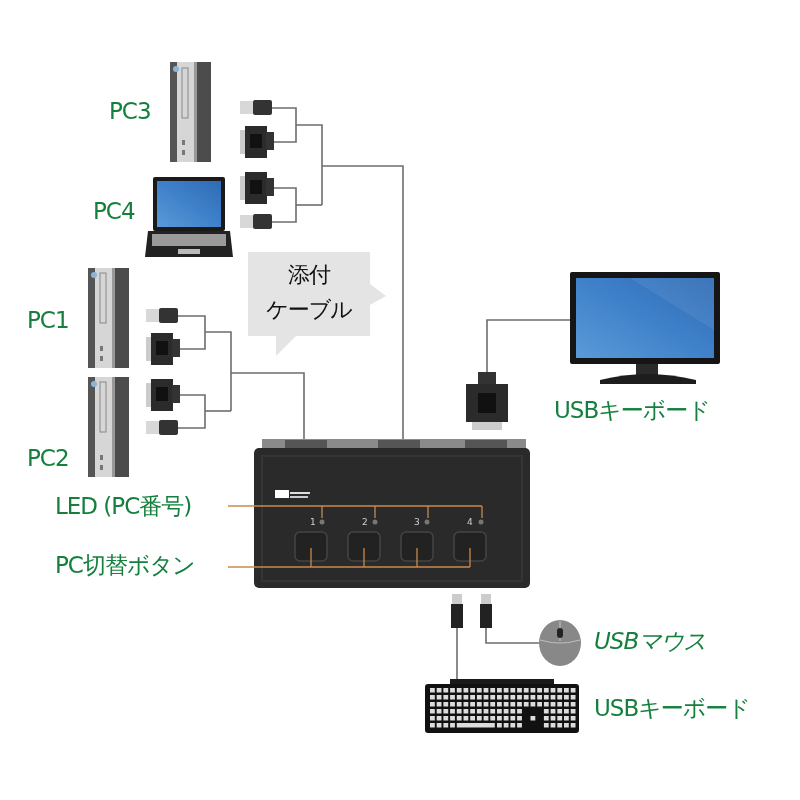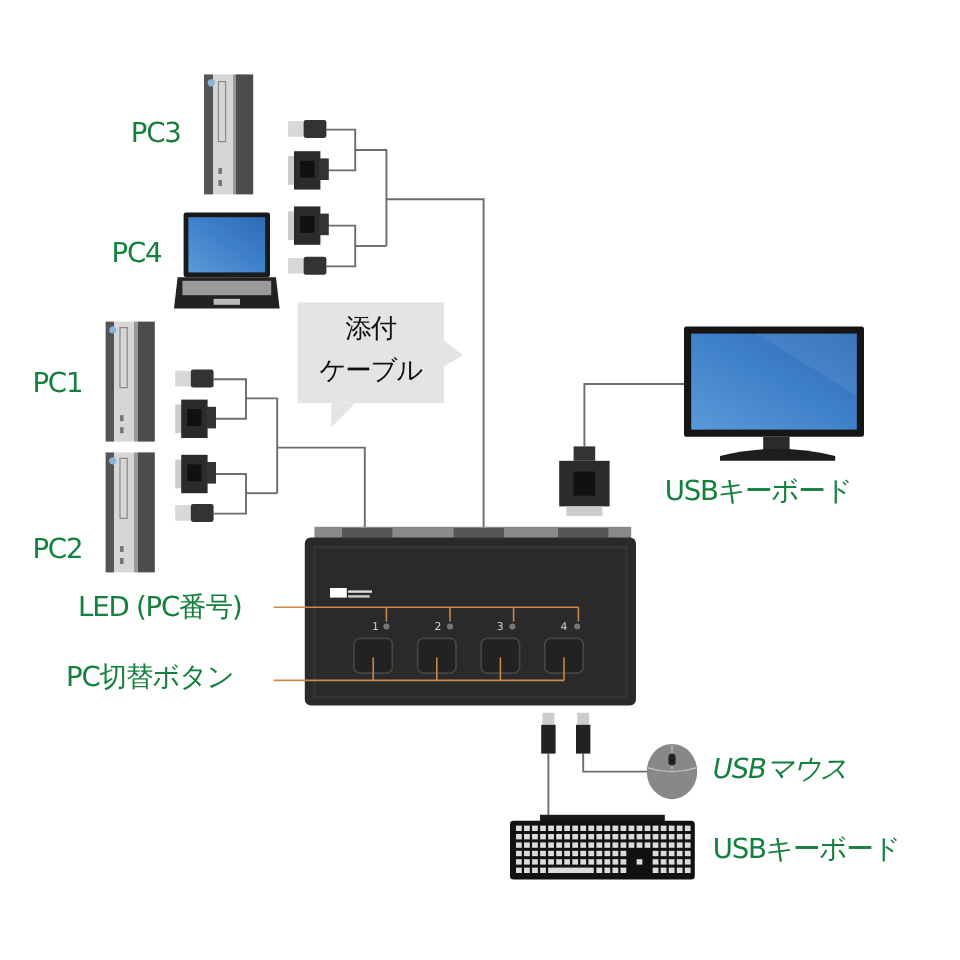--- a/index.html
+++ b/index.html
@@ -315,18 +315,18 @@
 <div class="label" style="left:109px;top:100px;">PC3</div>
 <div class="label" style="left:93px;top:200px;">PC4</div>
 <div class="label" style="left:27px;top:309px;">PC1</div>
 <div class="label" style="left:27px;top:417px;margin-top:30px;">PC2</div>
 
 <div class="bubble">
   <div class="bubble-text" style="top:47px;">ケーブル</div>
   <div class="bubble-text" style="top:12px;">添付</div>
 </div>
 
-<div class="label" style="left:65px;top:495px;">LED (PC番号)</div>
+<div class="label" style="left:55px;top:495px;">LED (PC番号)</div>
 <div class="label" style="left:55px;top:554px;text-align:right;">PC切替ボタン</div>
 
 <div class="label" style="left:554px;top:399px;">USBキーボード</div>
 <div class="label" style="left:594px;top:630px;font-style:italic;">USBマウス</div>
 <div class="label" style="left:594px;top:697px;">USBキーボード</div>
 
 </body></html>

